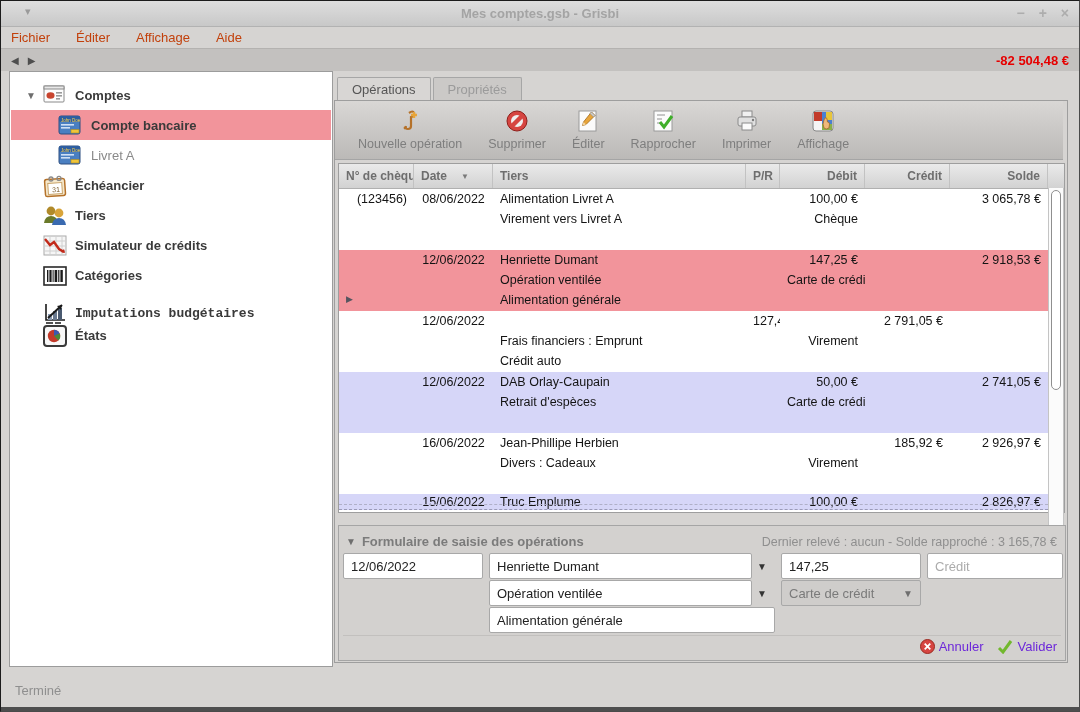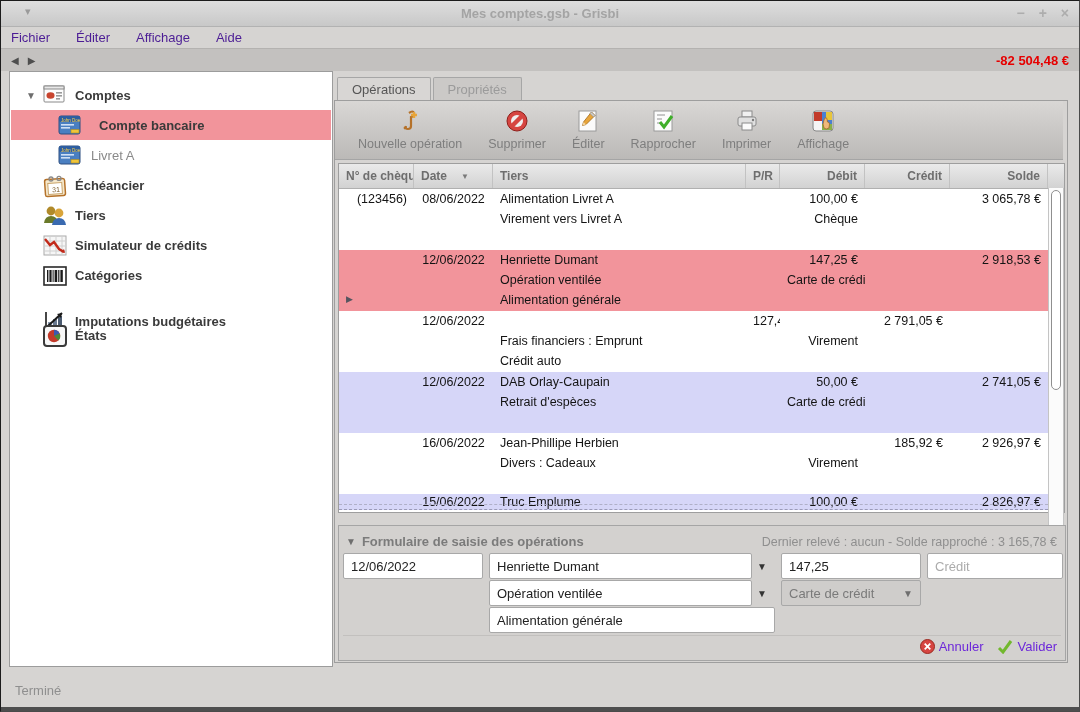--- a/index.html
+++ b/index.html
@@ -11,38 +11,38 @@
   .titlebar { position:absolute; left:0; top:0; right:0; height:26px;
     background:linear-gradient(#dedede,#c8c8c8); border-bottom:1px solid #b2b2b2;
     display:flex; align-items:center; }
   .titlebar .winmenu { position:absolute; left:24px; top:4px; color:#9a9a9a; font-size:11px; cursor:default; }
   .titlebar .title { flex:1; text-align:center; color:#a4a4a4; font-weight:bold; font-size:13px; }
   .win-controls { position:absolute; right:10px; top:3px; display:flex; gap:14px; }
   .win-controls span { color:#adadad; font-size:14px; font-weight:bold; line-height:18px; }
 
   
   .menubar { position:absolute; left:0; top:26px; right:0; height:21px; display:flex; align-items:center; padding-left:10px; gap:26px; }
-  .menubar .menu-item { color:#4c1d95; font-size:13px; }
+  .menubar .menu-item { color:#c2410c; font-size:13px; }
 
   
   .navbar { position:absolute; left:0; top:47px; right:0; height:23px; background:#c3c1bf;
     border-top:1px solid #b4b2b0; display:flex; align-items:center; padding:0 10px; }
   .nav-arrow { color:#4e4e4e; font-size:10px; margin-right:9px; }
   .nav-title { color:#8b8b8b; font-weight:bold; font-size:13px; margin-left:5px;margin-top:48px; }
   .nav-balance { margin-left:auto; color:#e60000; font-weight:bold; font-size:13px; }
 
   
   .sidebar { position:absolute; left:8px; top:70px; width:324px; height:596px; background:#ffffff; border:1px solid #9c9c9c; }
   .side-row { position:absolute; left:1px; right:1px; height:30px; display:flex; align-items:center; }
   .side-row .expander { position:absolute; left:15px; color:#6e6e6e; font-size:10px; }
   .side-row .s-icon { position:absolute; top:3px; }
   .side-label { font-size:13px; font-weight:bold; color:#3a3a3a; }
   .side-row.lvl0 .s-icon { left:31px; } .side-row.lvl0 .side-label { margin-left:64px; }
   .side-row.lvl1 .s-icon { left:47px; } .side-row.lvl1 .side-label { margin-left:80px; }
-  .side-row.selected { background:#f2949b;padding-left:8px; }
+  .side-row.selected { background:#f2949b; }
   .side-row.muted .side-label { color:#8a8a8a; font-weight:normal; }
 
   
   .main-panel { position:absolute; left:333px; top:99px; width:734px; height:563px; border:1px solid #9e9e9e; background:#d6d4d2; }
   .tabs { position:absolute; left:336px; top:76px; height:24px; display:flex; gap:2px; }
   .tab { height:24px; padding:8px 14px; font-size:13px; display:flex; align-items:center; border:1px solid #a6a6a6; border-bottom:none; border-radius:2px 2px 0 0; }
   .tab.active { background:#d8d6d4; color:#565656; }
   .tab.inactive { background:#cbc9c7; color:#9b9b9b; }
 
   
@@ -212,21 +212,21 @@
               <rect x="7.4" y="7" width="2.2" height="12"></rect>
               <rect x="10.6" y="7" width="1" height="12"></rect>
               <rect x="12.6" y="7" width="2.6" height="12"></rect>
               <rect x="16.2" y="7" width="1.2" height="12"></rect>
               <rect x="18.4" y="7" width="2.4" height="12"></rect>
             </g>
           </svg>
       </span>
       <span class="side-label">Catégories</span>
     </div>
-    <div class="side-row lvl0" style="top:234px;">
+    <div class="side-row lvl0" style="top:226px;font-family:Liberation Mono, monospace;">
       <span class="s-icon">
         <svg width="26" height="26">
             <path d="M4 3 v16 h19" stroke="#1a1a1a" stroke-width="1.6" fill="none"></path>
             <rect x="6" y="13" width="4" height="6" fill="#8a9ab0"></rect>
             <rect x="11" y="10" width="4" height="9" fill="#6a7a90"></rect>
             <rect x="16" y="7" width="4" height="12" fill="#4a5a70"></rect>
             <path d="M6 17 L20 4" stroke="#1a1a1a" stroke-width="2"></path>
             <path d="M20 4 l-5 1 4 4 z" fill="#1a1a1a"></path>
             <path d="M4 22 h7 M13 22 h6" stroke="#1a1a1a" stroke-width="1.4"></path>
           </svg>

